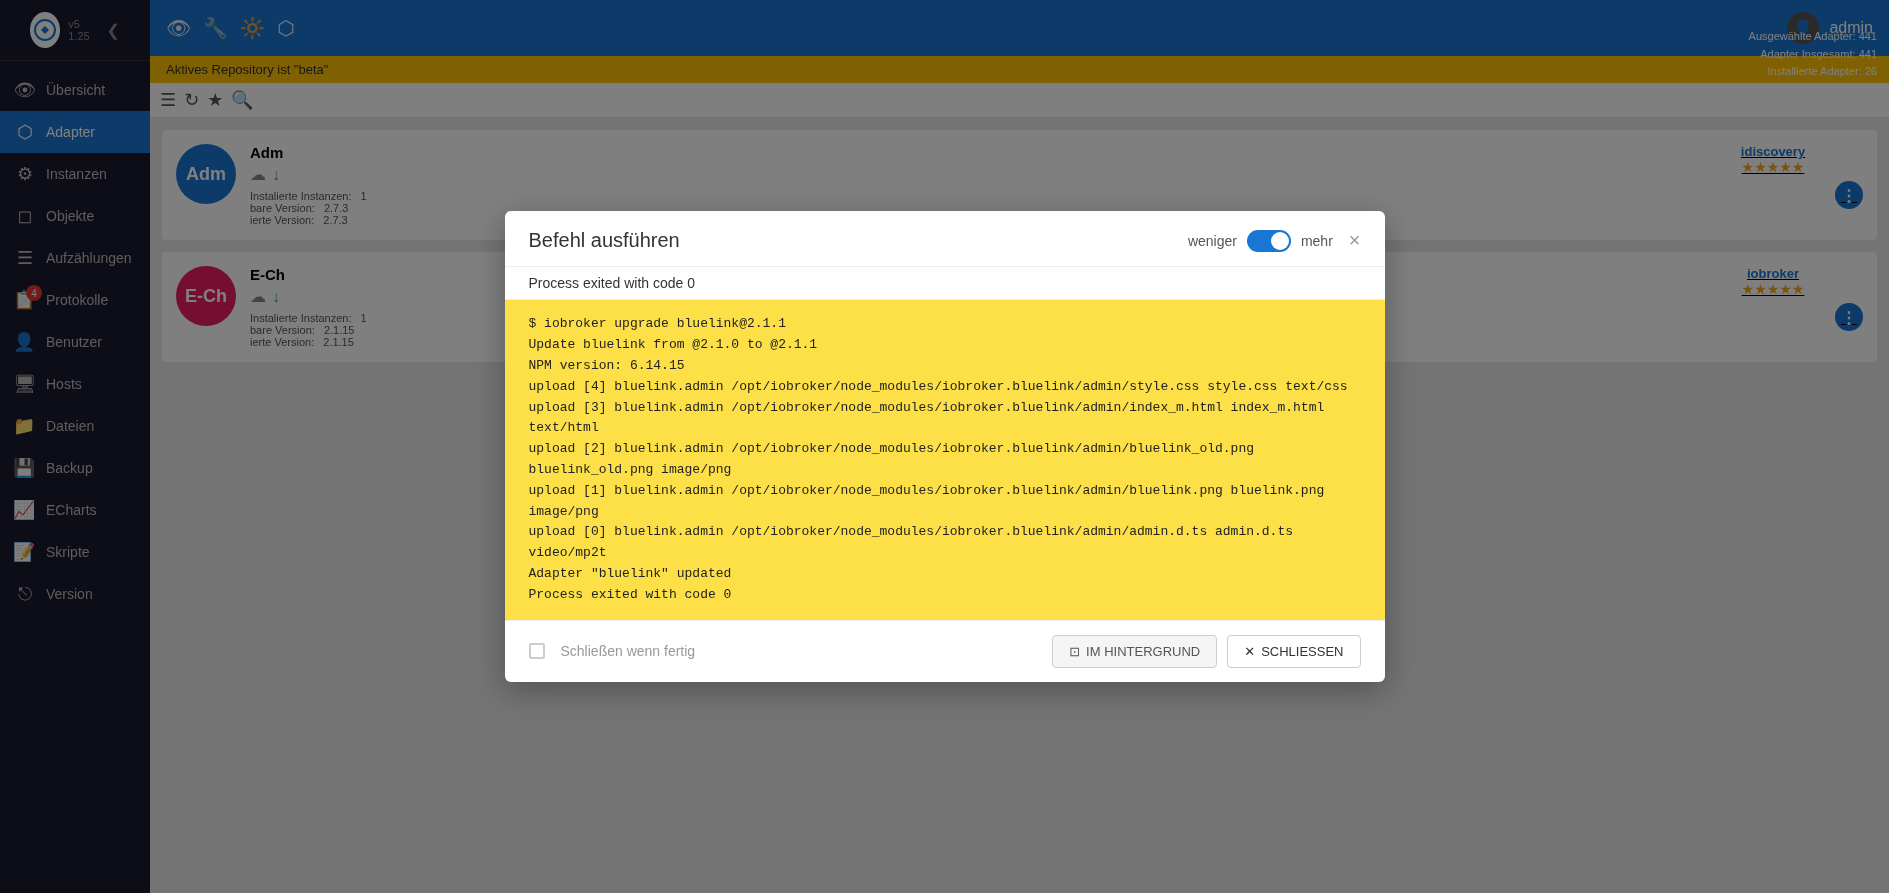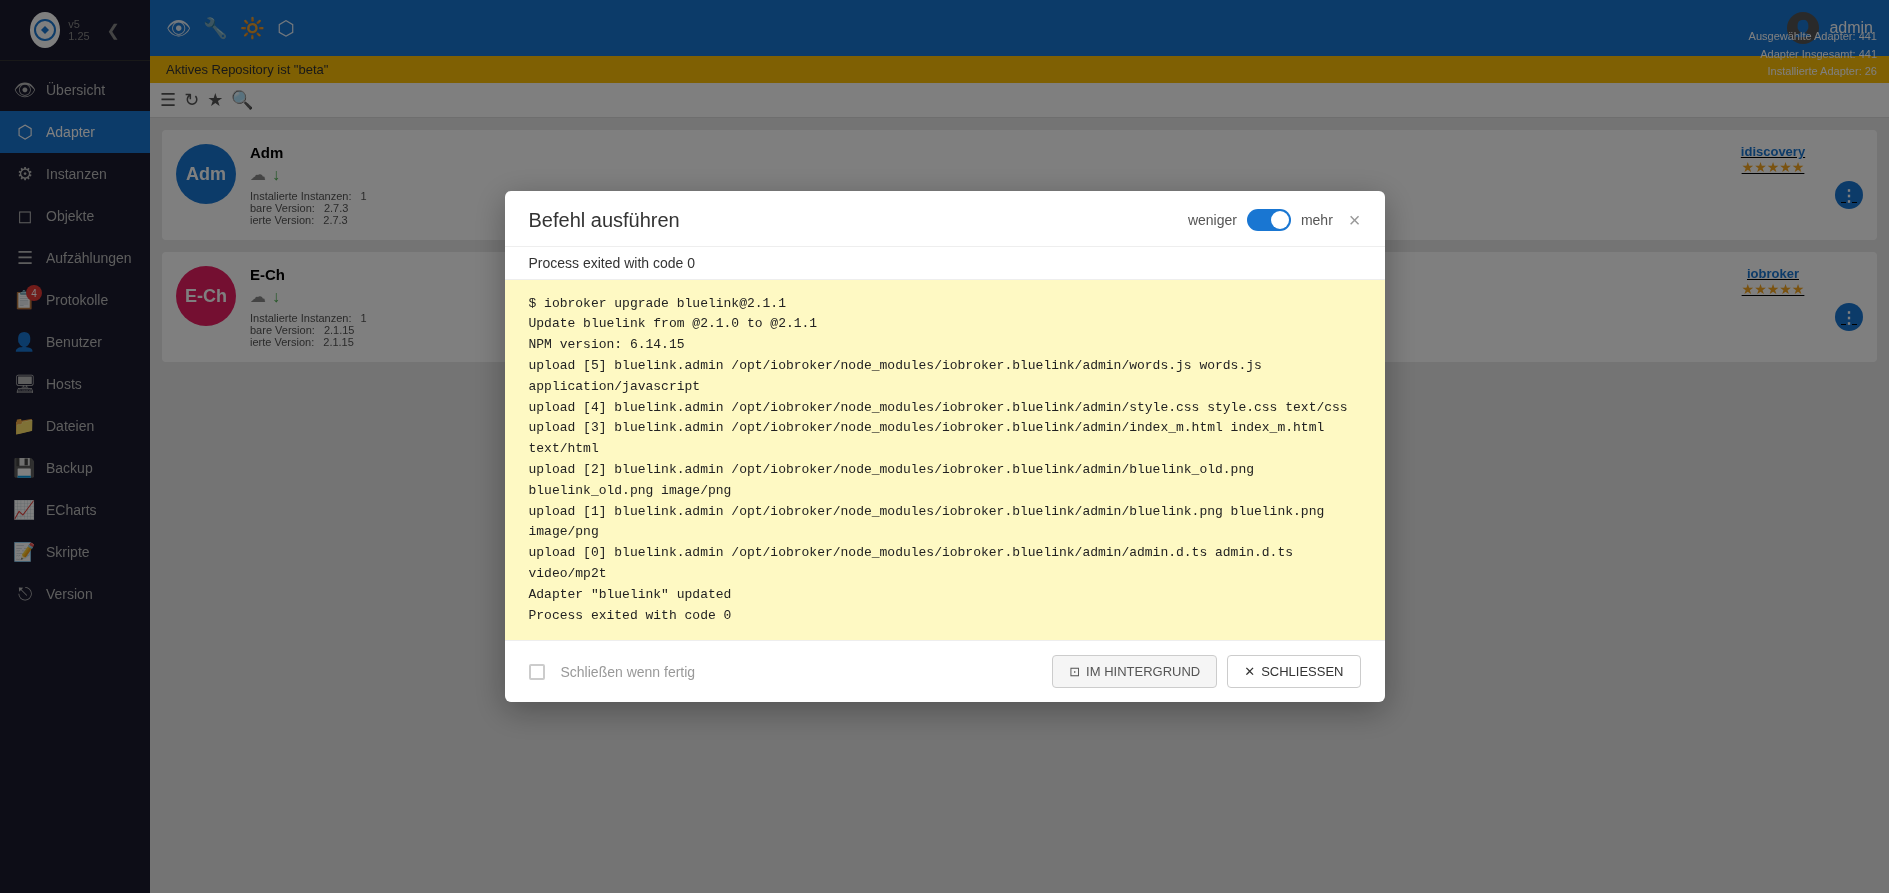--- a/index.html
+++ b/index.html
@@ -114,21 +114,21 @@
       width: 44px; height: 22px; background: #1976d2; border-radius: 11px;
       position: relative; cursor: pointer;
     }
     .toggle-switch::after {
       content: ''; position: absolute; top: 2px; right: 2px;
       width: 18px; height: 18px; border-radius: 50%; background: #fff;
     }
 
     .modal-body {
       flex: 1; overflow-y: auto; padding: 14px 24px;
-      background: #fef9c3; font-family: 'Courier New', monospace; font-size: 13px;
+      background: #fde047; font-family: 'Courier New', monospace; font-size: 13px;
       line-height: 1.6; color: #222; max-height: 480px;
     }
     .log-error { color: #e53935; }
 
     .modal-footer {
       padding: 14px 24px; border-top: 1px solid #eee;
       display: flex; align-items: center; justify-content: space-between;
     }
     .checkbox-label { display: flex; align-items: center; gap: 16px; font-size: 14px; color: #999; cursor: pointer; }
     .checkbox-box { width: 16px; height: 16px; border: 2px solid #ccc; border-radius: 2px; }
@@ -331,21 +331,20 @@
     </div>
 
     <div style="padding:8px 24px;font-size:14px;color:#333;border-bottom:1px solid #eee;">
       <span>Process exited with code 0</span>
     </div>
 
     <div class="modal-body">
       <div>$ iobroker upgrade bluelink@2.1.1</div>
       <div>Update bluelink from @2.1.0 to @2.1.1</div>
       <div>NPM version: 6.14.15</div>
-      <div>upload [5] bluelink.admin /opt/iobroker/node_modules/iobroker.bluelink/admin/words.js words.js application/javascript</div>
       <div>upload [4] bluelink.admin /opt/iobroker/node_modules/iobroker.bluelink/admin/style.css style.css text/css</div>
       <div>upload [3] bluelink.admin /opt/iobroker/node_modules/iobroker.bluelink/admin/index_m.html index_m.html text/html</div>
       <div>upload [2] bluelink.admin /opt/iobroker/node_modules/iobroker.bluelink/admin/bluelink_old.png bluelink_old.png image/png</div>
       <div>upload [1] bluelink.admin /opt/iobroker/node_modules/iobroker.bluelink/admin/bluelink.png bluelink.png image/png</div>
       <div>upload [0] bluelink.admin /opt/iobroker/node_modules/iobroker.bluelink/admin/admin.d.ts admin.d.ts video/mp2t</div>
       <div>Adapter "bluelink" updated</div>
       <div>Process exited with code 0</div>
     </div>
 
     <div class="modal-footer">

